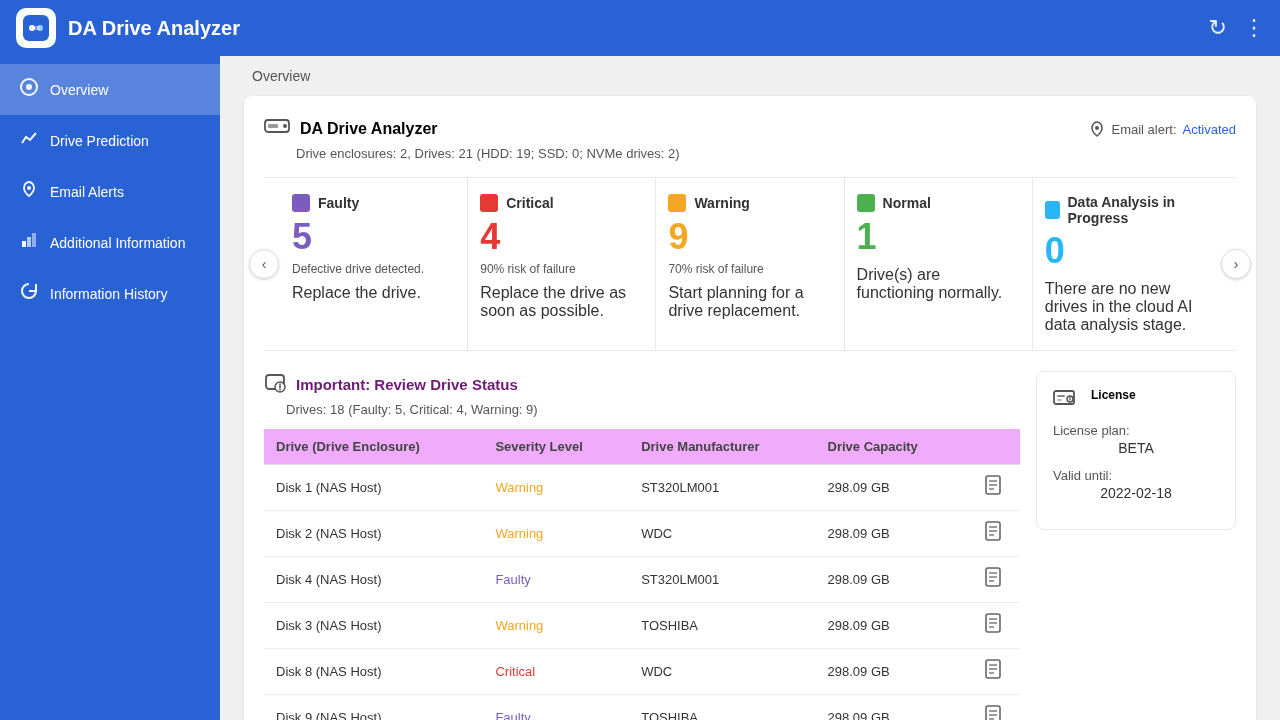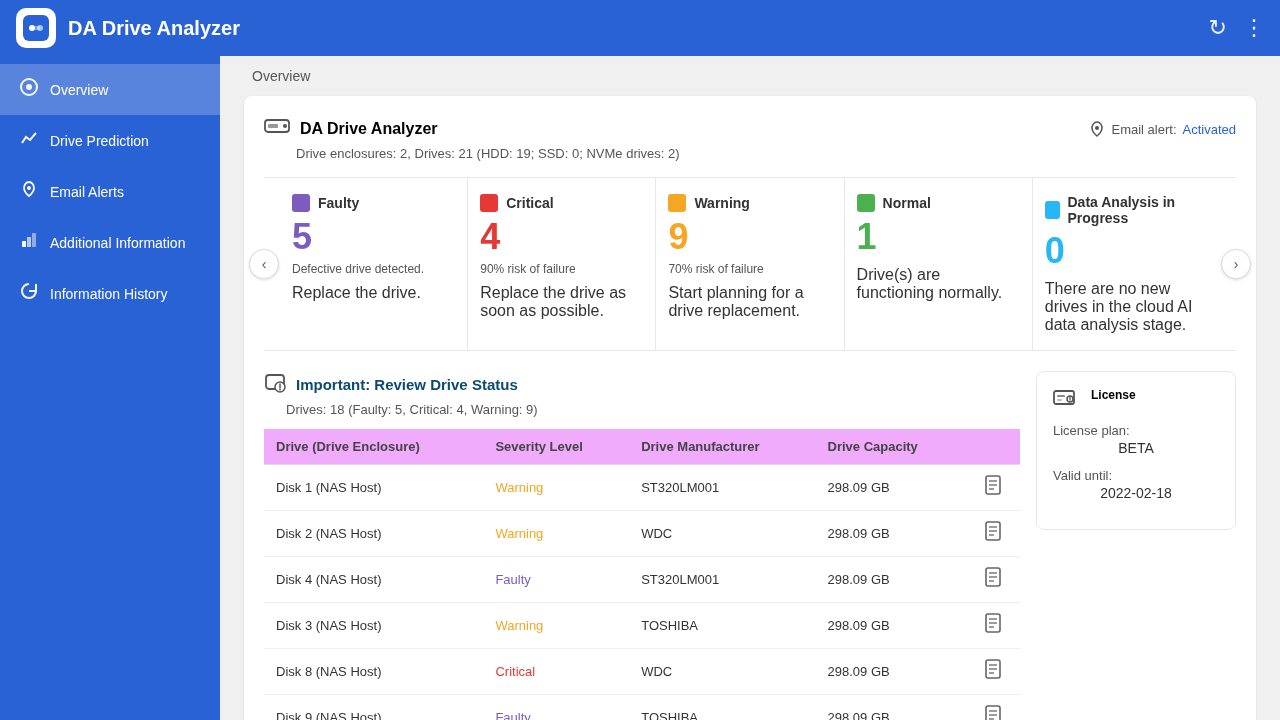--- a/index.html
+++ b/index.html
@@ -112,21 +112,21 @@
     .status-desc { font-size: 12px; color: #555; margin-bottom: 8px; }
     .status-action { font-size: 16px; color: #333; }
 
     
     .drive-table-section { margin-top: 20px; display: flex; gap: 16px; }
     .drive-table-main { flex: 1; }
     .drive-table-side { width: 200px; flex-shrink: 0; }
 
     .important-header { display: flex; align-items: center; gap: 10px; margin-bottom: 4px; }
     .important-icon { font-size: 20px; }
-    .important-title { font-size: 15px; font-weight: 600; color: #0c4a6e; }
+    .important-title { font-size: 15px; font-weight: 600; color: #701a75; }
     .drives-summary { font-size: 13px; color: #555; margin-bottom: 12px; margin-left: 22px; }
 
     table { width: 100%; border-collapse: collapse; font-size: 13px; }
     thead th {
       background: #f0abfc;
       padding: 10px 12px;
       text-align: left;
       font-weight: 700;
       color: #444;
       border-bottom: 1px solid #ddd;

